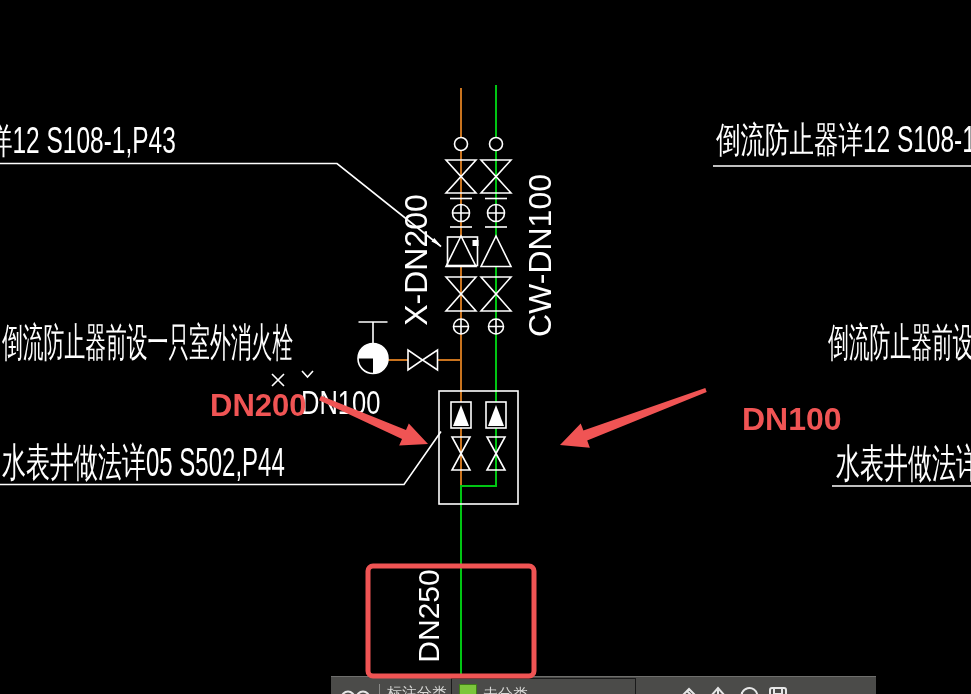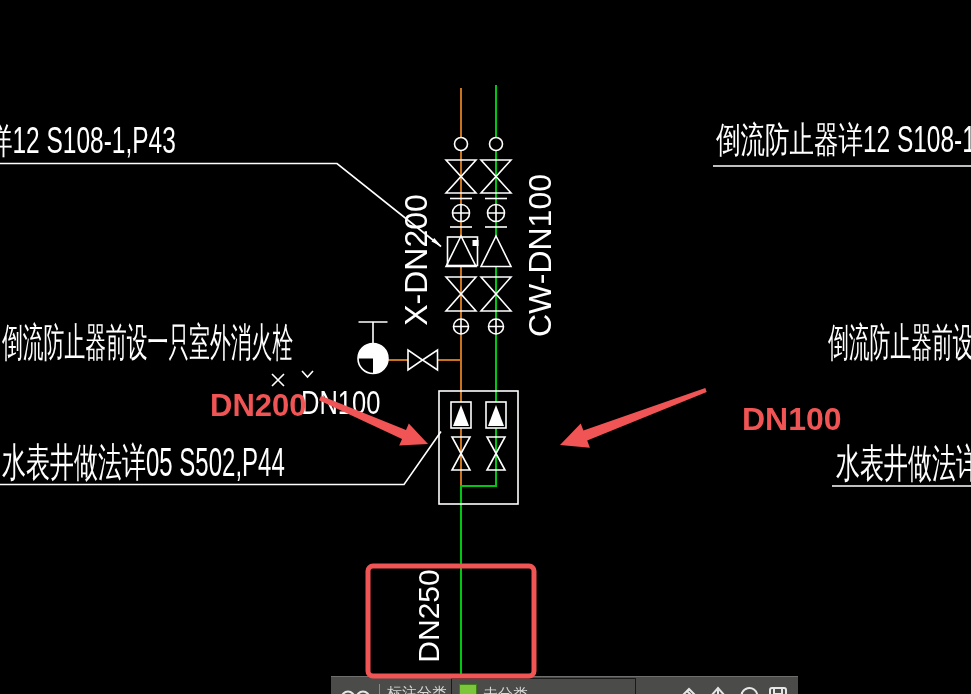--- a/index.html
+++ b/index.html
@@ -40,21 +40,21 @@
   #lblCW{left:460px;top:242px;width:160px;height:30px;line-height:30px;font-size:32px;}
   #dn250{left:379px;top:601px;width:100px;height:30px;line-height:30px;font-size:30px;z-index:6;}
   .redtext{
     position:absolute;color:var(--annotation-red,#F05454);font-weight:600;
     white-space:nowrap;z-index:6;line-height:1;
   }
   #dn200r{left:210px;top:390px;font-size:31px;}
   #dn100r{left:742px;top:403px;font-size:32px;}
   
   #toolbar{
-    position:absolute;left:331px;top:676px;width:467px;height:18px;z-index:4;
+    position:absolute;left:331px;top:676px;width:545px;height:18px;z-index:4;
     background:var(--toolbar-bg,#4B4B49);
     box-shadow:inset 0 1px 0 #6f6f6d;overflow:hidden;
   }
   #toolbar svg{position:absolute;}
   .tb-divider{position:absolute;left:48px;top:8px;width:1px;height:12px;background:#8a8a88;}
   .tb-label{position:absolute;top:8px;font-size:15px;color:var(--toolbar-text,#D8D8D6);white-space:nowrap;}
   #cat-label{left:56px;}
   #cat-box{
     position:absolute;left:120px;top:2px;width:183px;height:18px;
     border:1px solid #1a1a1a;background:var(--toolbar-bg,#4B4B49);

